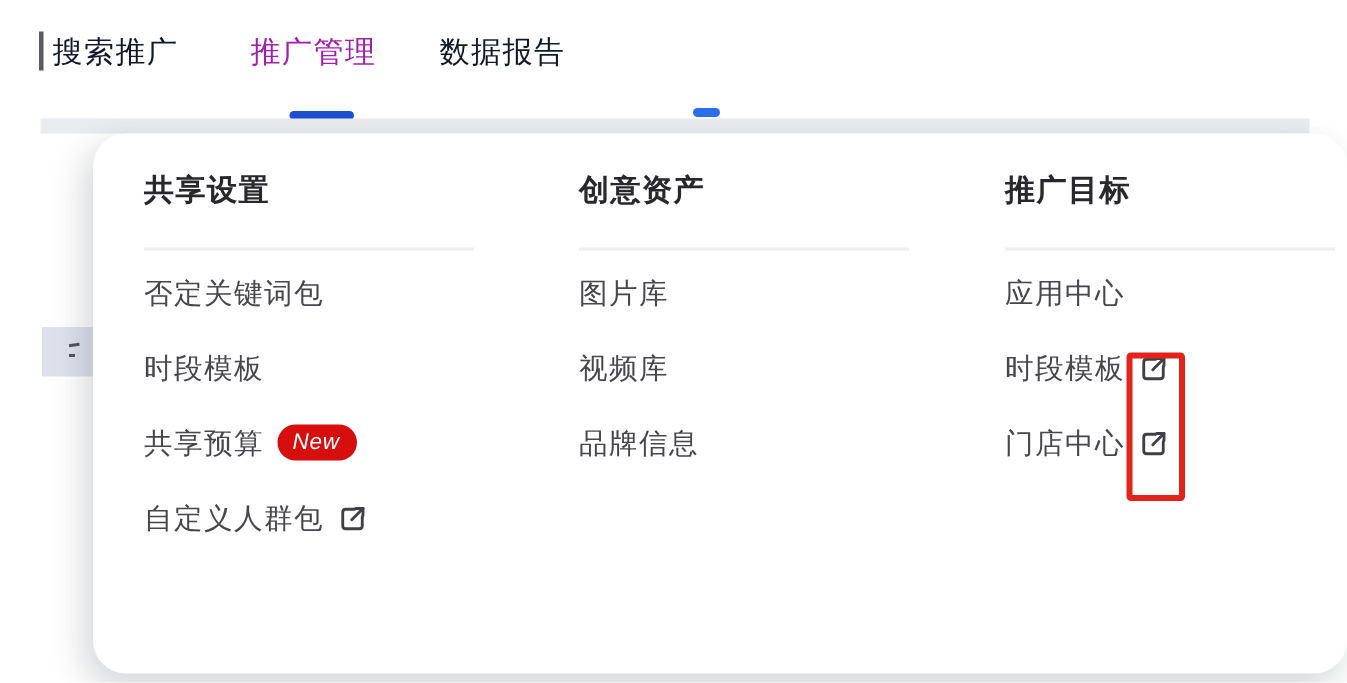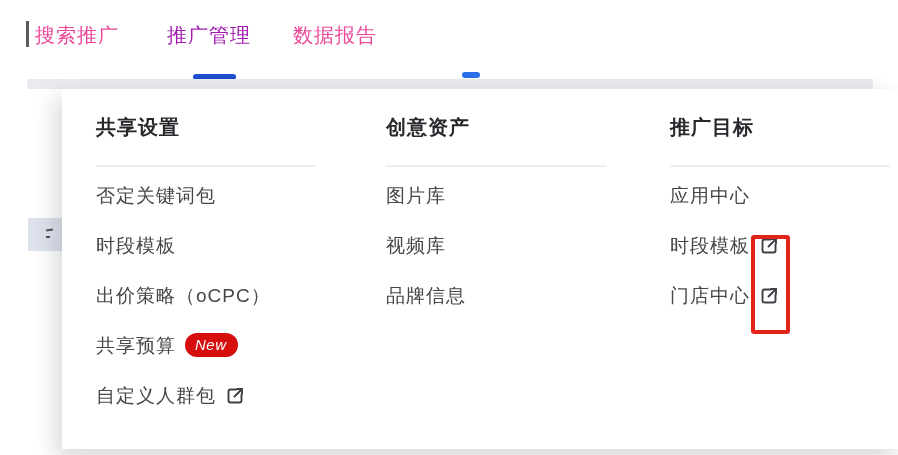--- a/index.html
+++ b/index.html
@@ -10,21 +10,21 @@
   }
   #screen {
     position: absolute; top: 0; left: 0; width: 898px; height: 455px;
     background: #ffffff; overflow: hidden;
   }
 
   
   .navbar { position: absolute; top: 0; left: 0; width: 898px; height: 80px; background: #ffffff; }
   .nav-item {
     position: absolute; top: 21px; height: 28px; line-height: 28px;
-    font-size: 20px; color: #ec4899; letter-spacing: 1px; cursor: pointer;
+    font-size: 20px; color: #0f172a; letter-spacing: 1px; cursor: pointer;
     display: flex; align-items: center; gap: 9px; white-space: nowrap;
   }
   .nav-item.blue { color: #a21caf; }
   .nav-divider { position: absolute; left: 26px; top: 21px; width: 3px; height: 26px; background: #5a5a60; }
   .caret-icon { display: inline-block; width: 15px; height: 15px; }
   .caret-icon svg { display: block; }
 
   .underline-active {
     position: absolute; left: 193px; top: 74px; width: 43px; height: 6px;
     border-radius: 3px; background: #1c4ecf;
@@ -47,20 +47,21 @@
   .bg-tiny-glyph { position: absolute; left: 46px; top: 227px; width: 8px; height: 14px; }
   .bg-tiny-glyph i { position: absolute; left: 0; width: 7px; height: 2px; background: #55555c; display: block; }
   .bg-tiny-glyph i:nth-child(1) { top: 2px; transform: rotate(-8deg); }
   .bg-tiny-glyph i:nth-child(2) { top: 9px; width: 4px; }
 
   
   .dropdown-panel {
     position: absolute; left: 62px; top: 89px; width: 836px; height: 360px;
     background: #ffffff;
     box-shadow: -10px 8px 22px rgba(40, 46, 60, 0.10), 0 10px 22px rgba(40, 46, 60, 0.10);
+    border-radius: 22px;
   }
   .menu-col { position: absolute; top: 0; width: 230px; }
   .menu-col.c0 { left: 34px; }
   .menu-col.c1 { left: 324px; }
   .menu-col.c2 { left: 608px; }
   .col-title {
     margin-top: 24px; height: 28px; line-height: 28px;
     font-size: 20px; font-weight: bold; color: #27272c; letter-spacing: 1px;
   }
   .col-rule { margin-top: 24px; height: 2px; width: 220px; background: #eceef1; }
@@ -122,23 +123,20 @@
       <div class="col-title">共享设置</div>
       <div class="col-rule"></div>
       <ul class="menu-list">
           <li>
             <span>否定关键词包</span>
           </li>
           <li>
             <span>时段模板</span>
           </li>
           <li>
-            <span>出价策略（oCPC）</span>
-          </li>
-          <li>
             <span>共享预算</span>
             <span class="badge-new">New</span>
           </li>
           <li>
             <span>自定义人群包</span>
             <span class="ext-icon">
               <svg width="20" height="20" viewBox="0 0 20 20" fill="none">
                 <path d="M11.5 3.5 H5.5 Q3.5 3.5 3.5 5.5 V14.5 Q3.5 16.5 5.5 16.5 H14.5 Q16.5 16.5 16.5 14.5 V8.5" stroke="#3f3f46" stroke-width="1.9" stroke-linecap="round"></path>
                 <path d="M9.5 10.5 L17 3" stroke="#3f3f46" stroke-width="1.9" stroke-linecap="round"></path>
                 <path d="M12.2 3 H17 V7.8" stroke="#3f3f46" stroke-width="1.9" stroke-linecap="round" stroke-linejoin="round"></path>

